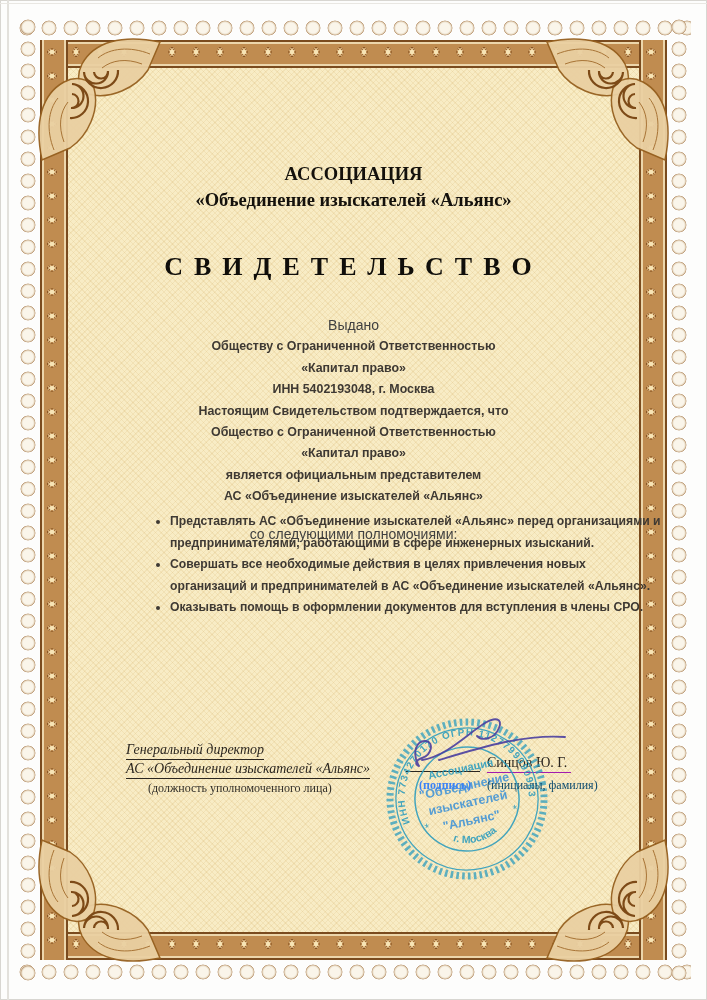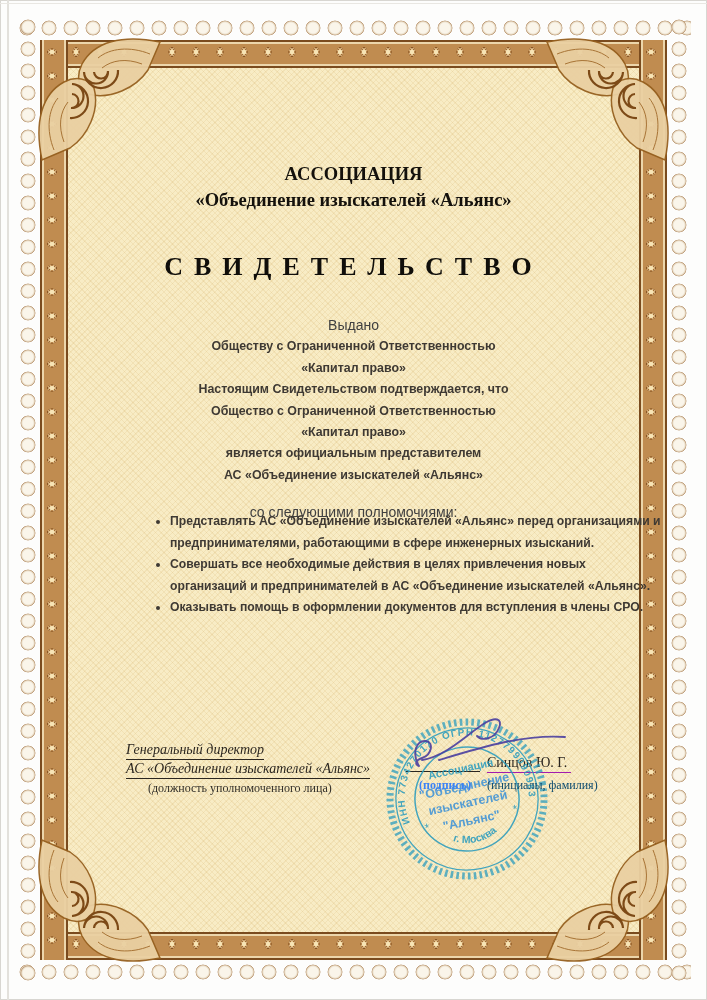--- a/index.html
+++ b/index.html
@@ -118,20 +118,21 @@
     <div>АССОЦИАЦИЯ</div>
     <div>«Объединение изыскателей «Альянс»</div>
   </div>
 
   <div class="layer serif title">СВИДЕТЕЛЬСТВО</div>
 
   <div class="layer body-block">
     <div class="reg">Выдано</div>
     <div>Обществу с Ограниченной Ответственностью</div>
     <div>«Капитал право»</div>
+    <div>ИНН 5402193048, г. Москва</div>
     <div>Настоящим Свидетельством подтверждается, что</div>
     <div>Общество с Ограниченной Ответственностью</div>
     <div>«Капитал право»</div>
     <div>является официальным представителем</div>
     <div>АС «Объединение изыскателей «Альянс»</div>
     <div class="reg">со следующими полномочиями:</div>
   </div>
 
   <ul class="bullets">
     <li>Представлять АС «Объединение изыскателей «Альянс» перед организациями и предпринимателями, работающими в сфере инженерных изысканий.</li>

